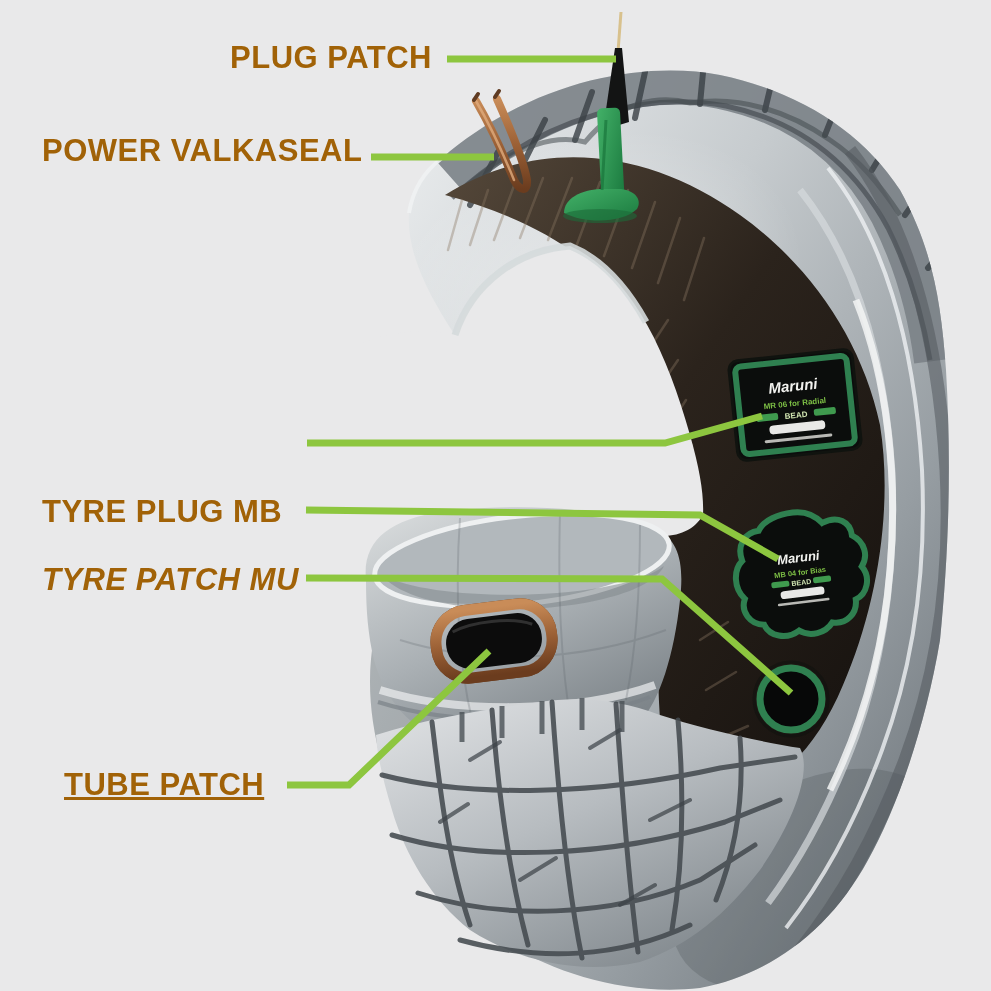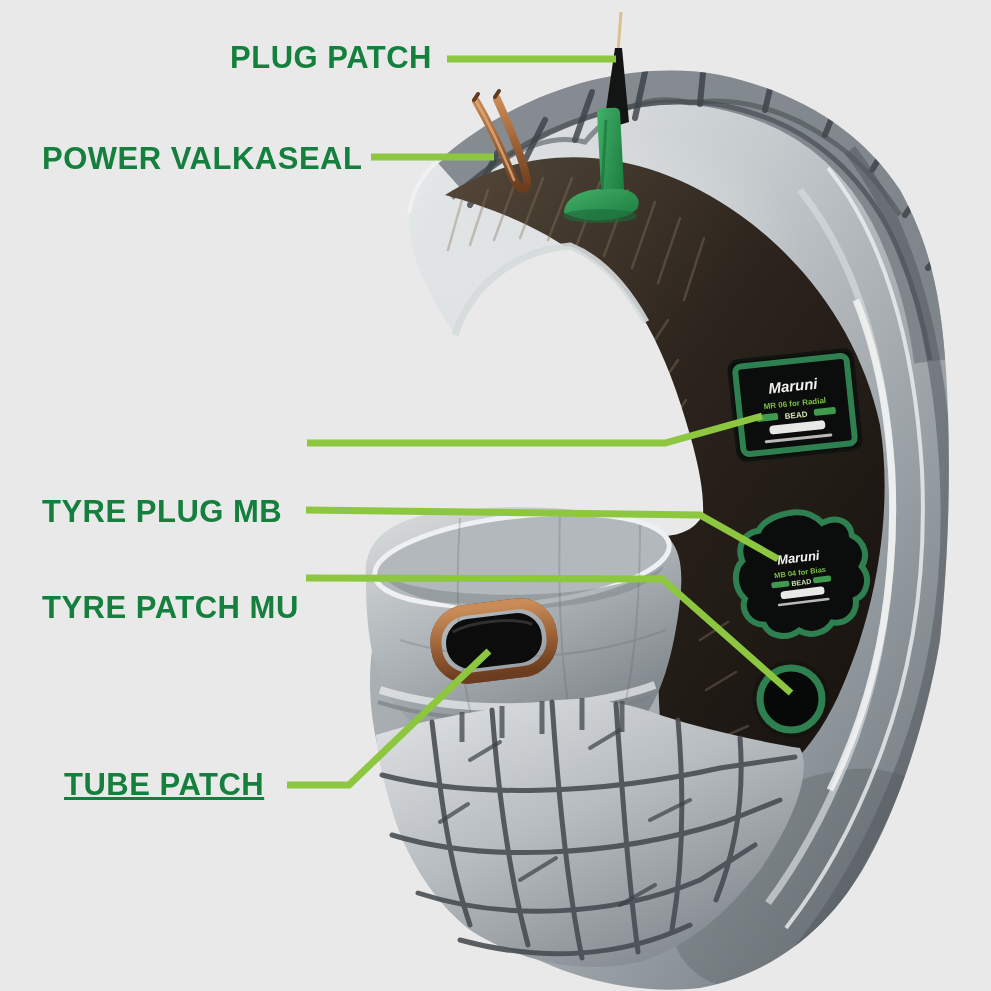--- a/index.html
+++ b/index.html
@@ -1,25 +1,25 @@
 <!DOCTYPE html>
 <html><head>
 <meta charset="utf-8">
 <style>
   html,body{margin:0;padding:0;background:#e9e9ea;}
   #stage{position:relative;width:991px;height:991px;background:#e9e9ea;overflow:hidden;
          font-family:"Liberation Sans",sans-serif;}
   #art{position:absolute;left:0;top:0;width:991px;height:991px;}
   .lbl{position:absolute;font-weight:700;font-size:31px;line-height:36px;
-       letter-spacing:.5px;color:#15803d;white-space:nowrap;}
+       letter-spacing:.5px;color:#a16207;white-space:nowrap;}
   #lbl-plug{top:40px;right:559px;}
-  #lbl-valk{top:141px;left:42px;}
+  #lbl-valk{top:133px;left:42px;}
   #lbl-mr{top:426px;left:42px;}
   #lbl-mb{top:494px;left:42px;}
-  #lbl-mu{top:590px;left:42px;}
+  #lbl-mu{top:562px;left:42px;font-style:italic;}
   #lbl-tube{top:767px;left:64px;text-decoration:underline;}
   .brand{font-style:italic;font-weight:700;}
 </style>
 </head>
 <body>
 
 <div id="stage">
 
 <svg id="art" viewBox="0 0 991 991" xmlns="http://www.w3.org/2000/svg">
   <defs>

